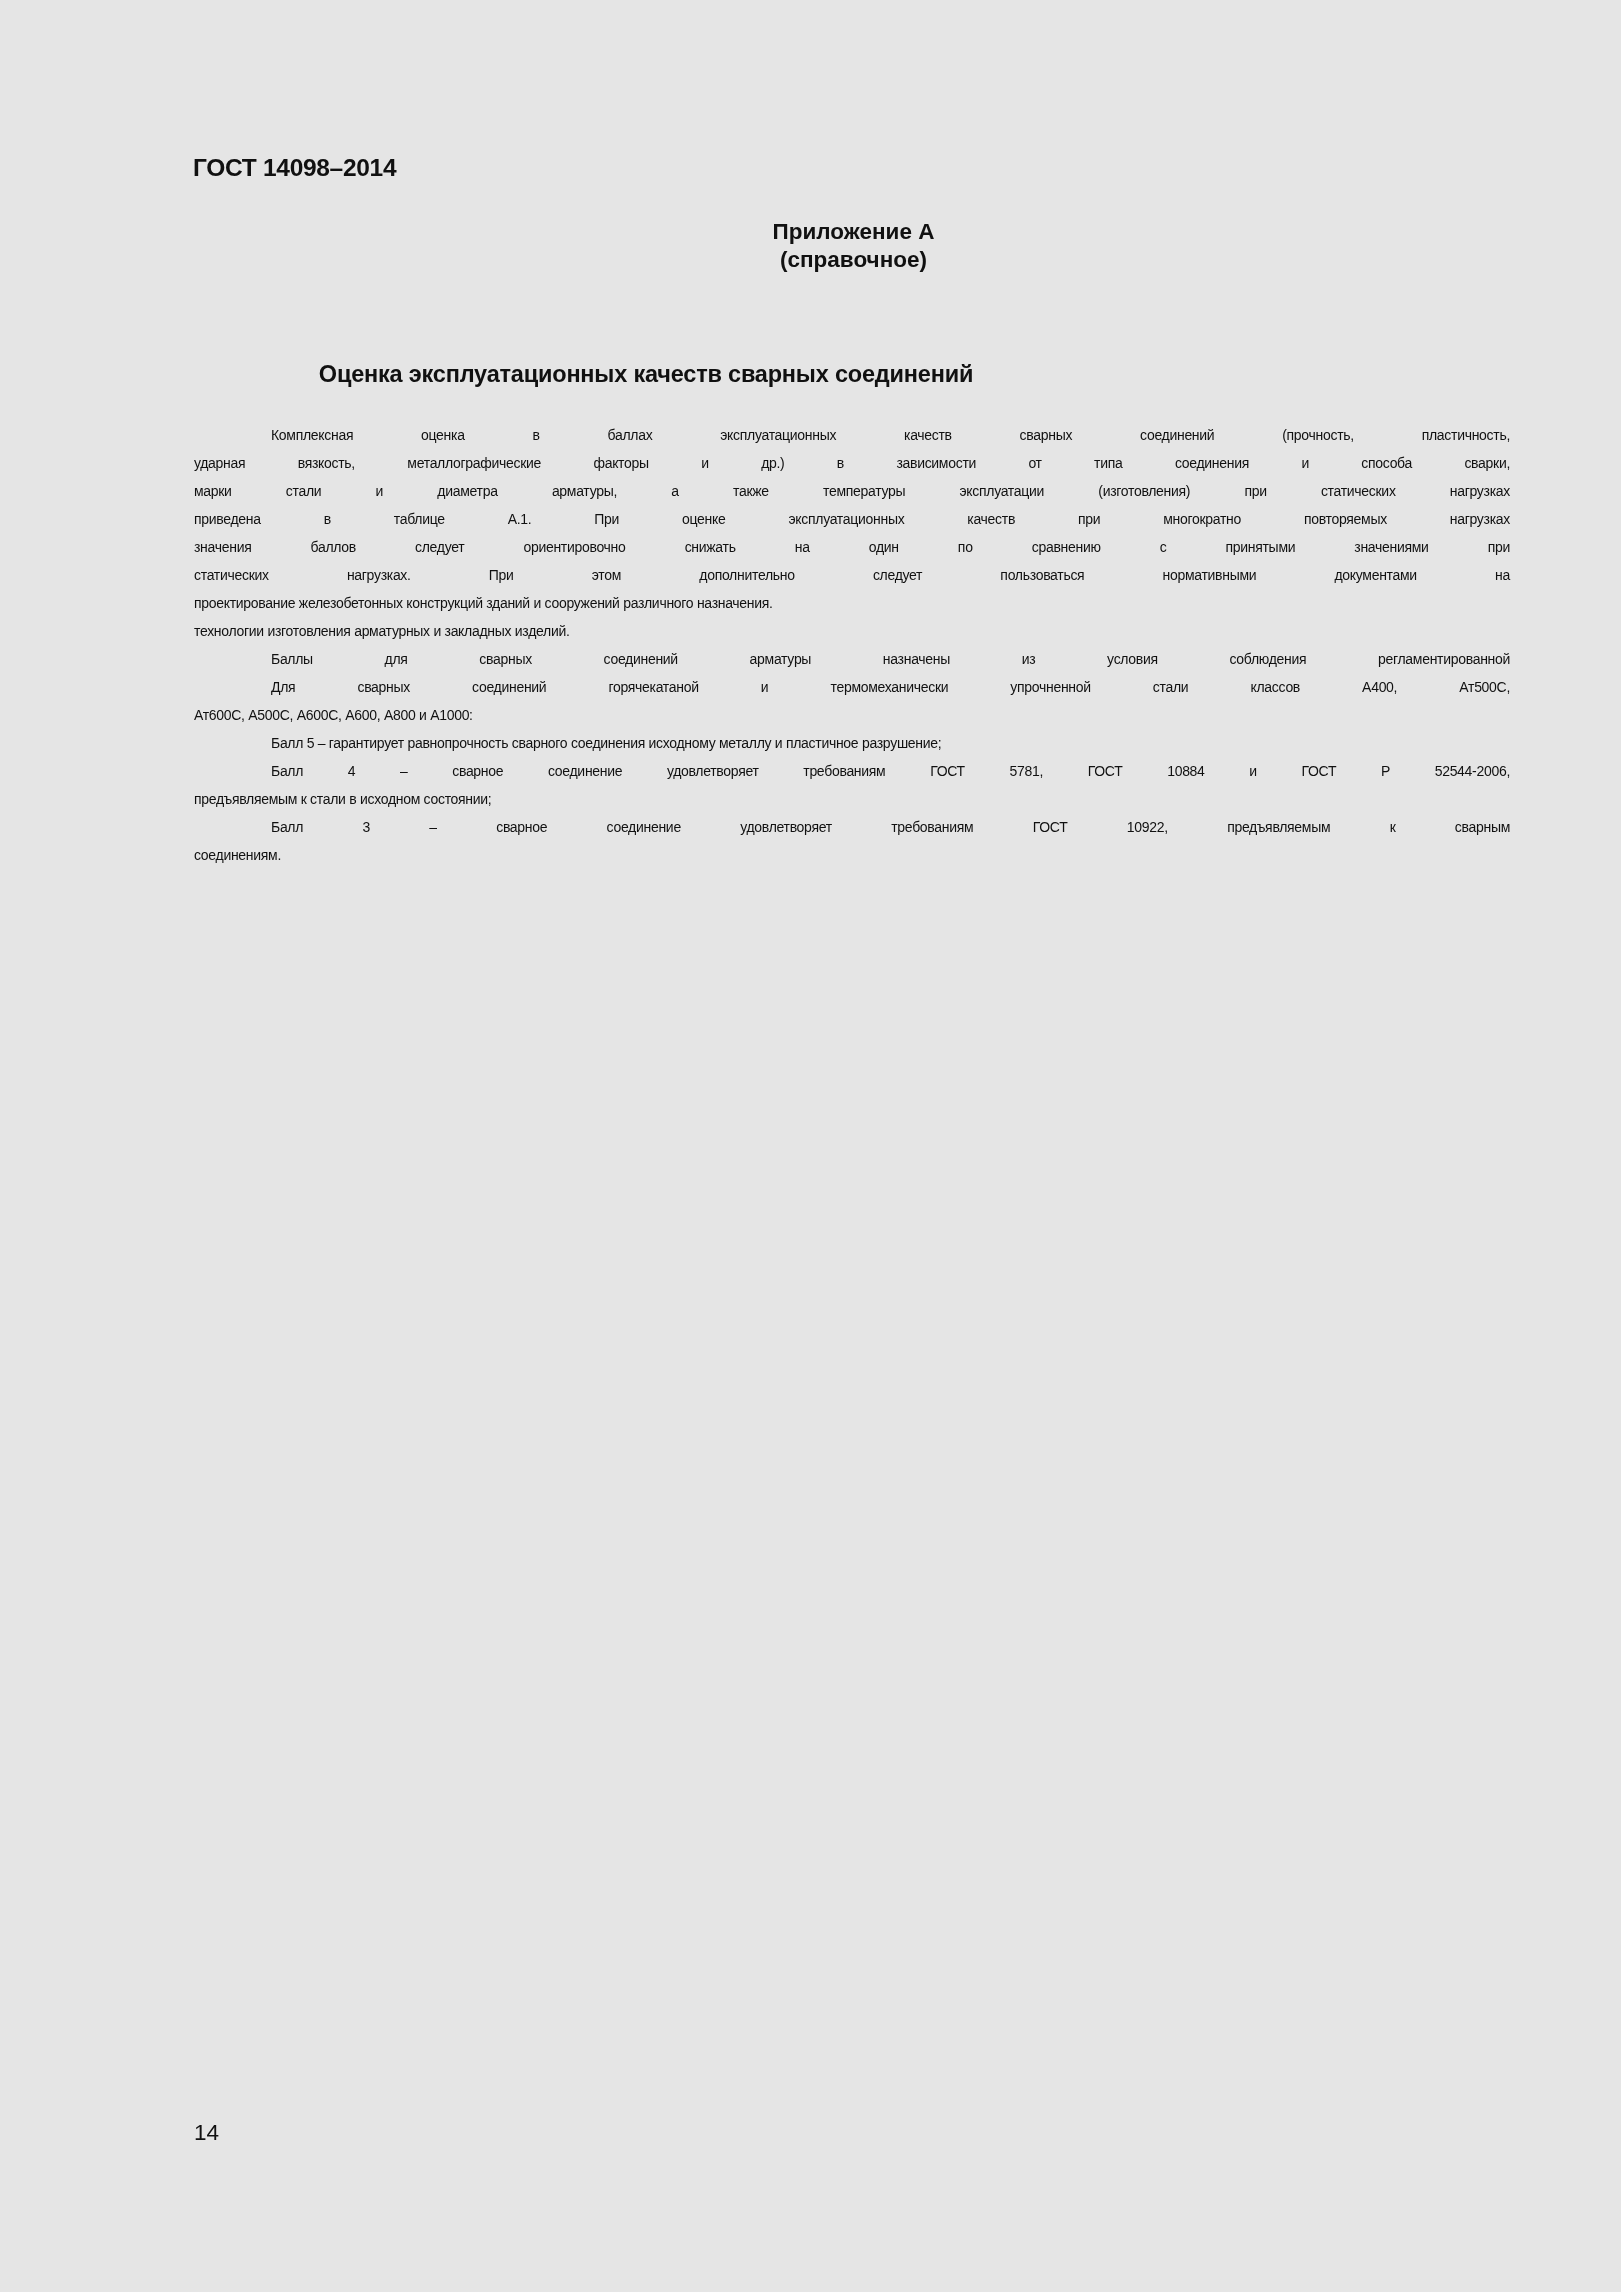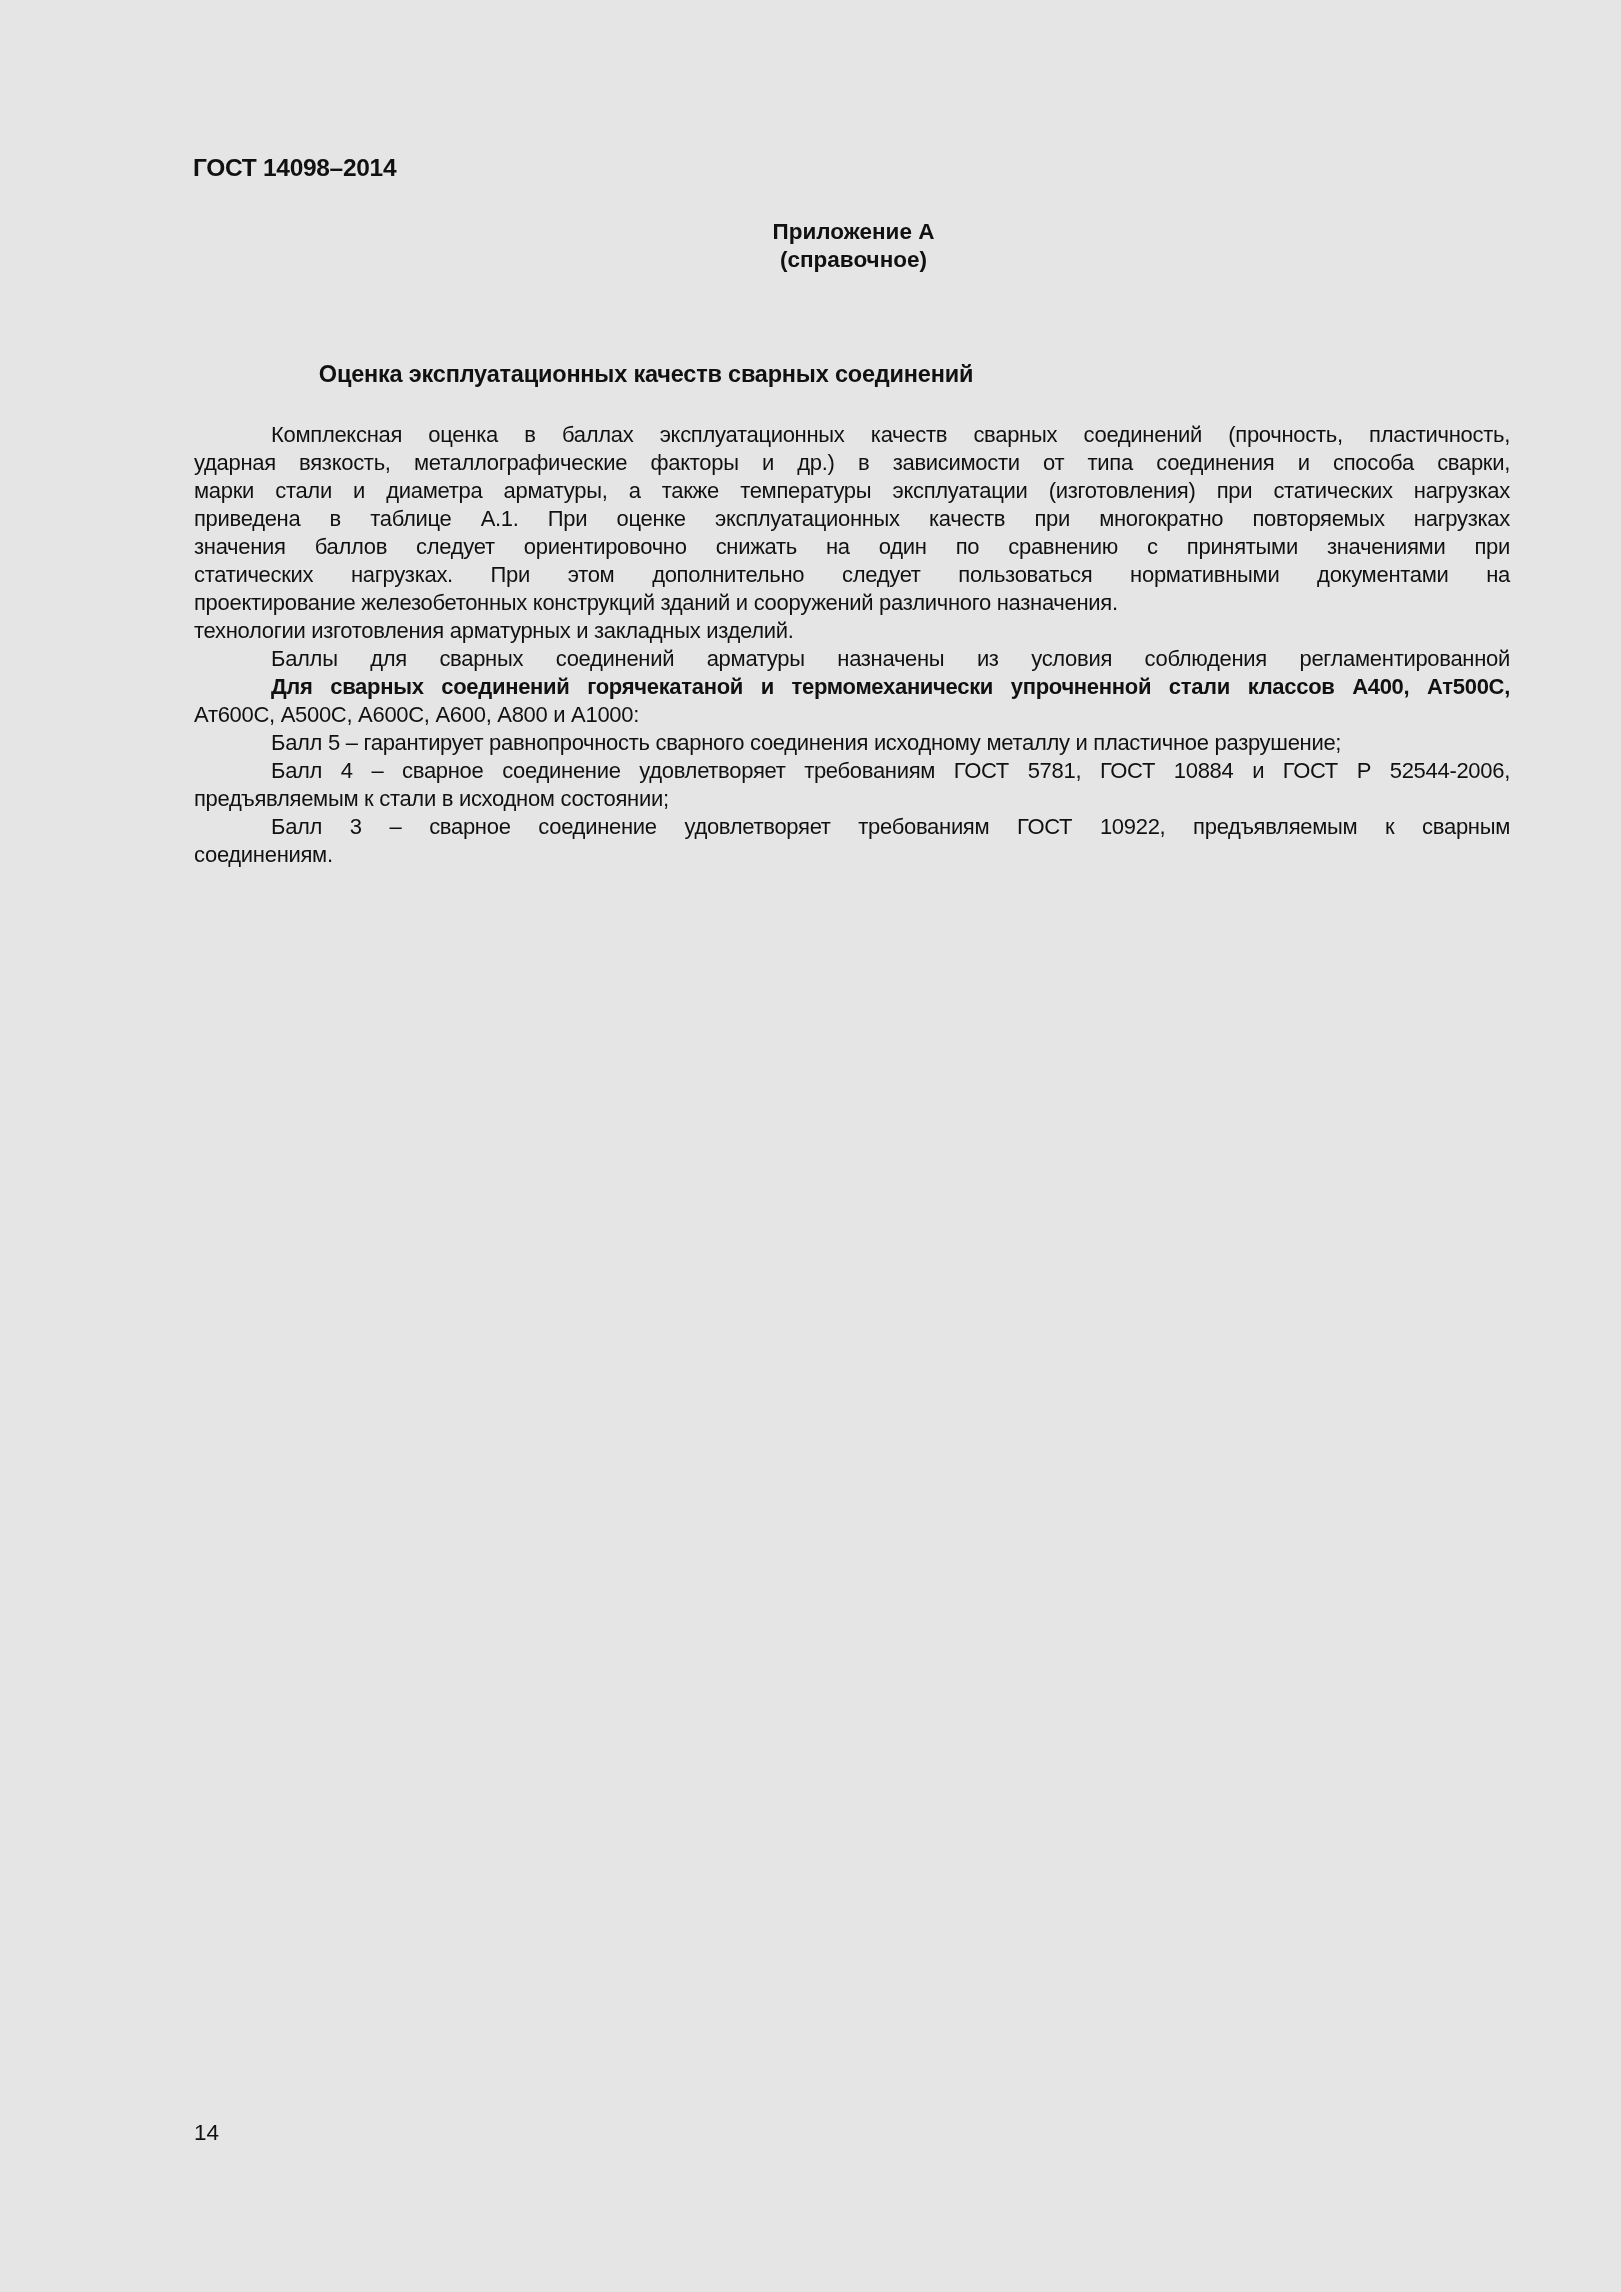--- a/index.html
+++ b/index.html
@@ -16,21 +16,21 @@
   }
   .appendix-title { top: 219px; left: 43px; }
   .appendix-kind { top: 247px; left: 43px; }
   .section-title {
     position: absolute; left: 0; top: 361px; width: 1292px; text-align: center;
     font-family: "Liberation Sans", sans-serif; font-weight: bold; font-size: 23.5px;
     letter-spacing: -0.2px;
   }
   .body-text {
     position: absolute; left: 194px; top: 421px; width: 1316px;
-    font-family: "Liberation Sans", sans-serif; font-size: 22px;
+    font-family: "Liberation Sans", sans-serif; font-size: 14px;
   }
   .line {
     height: 28px; line-height: 28px; white-space: nowrap; overflow: visible;
     text-align: justify; text-align-last: justify;
     letter-spacing: -0.3px;
   }
   .line.last { text-align-last: left; }
   .line.indent { padding-left: 77px; }
   .page-number {
     position: absolute; left: 194px; top: 2120px;
@@ -60,21 +60,21 @@
       <div class="line" style="white-space: normal;">статических нагрузках. При этом дополнительно следует пользоваться нормативными документами на</div>
       <div class="line last" style="white-space: normal;">проектирование железобетонных конструкций зданий и сооружений различного назначения.</div>
     </div>
 
     <div class="paragraph">
       <div class="line last" style="white-space: normal;">технологии изготовления арматурных и закладных изделий.</div>
       <div class="line indent" style="white-space: normal;">Баллы для сварных соединений арматуры назначены из условия соблюдения регламентированной</div>
     </div>
 
     <div class="paragraph">
-      <div class="line indent" style="white-space: normal; font-weight: bold;">Для сварных соединений горячекатаной и термомеханически упрочненной стали классов А400, Ат500С,</div>
+      <div class="line indent" style="white-space: normal;">Для сварных соединений горячекатаной и термомеханически упрочненной стали классов А400, Ат500С,</div>
       <div class="line last" style="white-space: normal;">Ат600С, А500С, А600С, А600, А800 и А1000:</div>
     </div>
 
     <div class="paragraph">
       <div class="line indent last" style="white-space: normal;">Балл 5 – гарантирует равнопрочность сварного соединения исходному металлу и пластичное разрушение;</div>
     </div>
 
     <div class="paragraph">
       <div class="line indent" style="white-space: normal;">Балл 4 – сварное соединение удовлетворяет требованиям ГОСТ 5781, ГОСТ 10884 и ГОСТ Р 52544-2006,</div>
       <div class="line last" style="white-space: normal;">предъявляемым к стали в исходном состоянии;</div>

